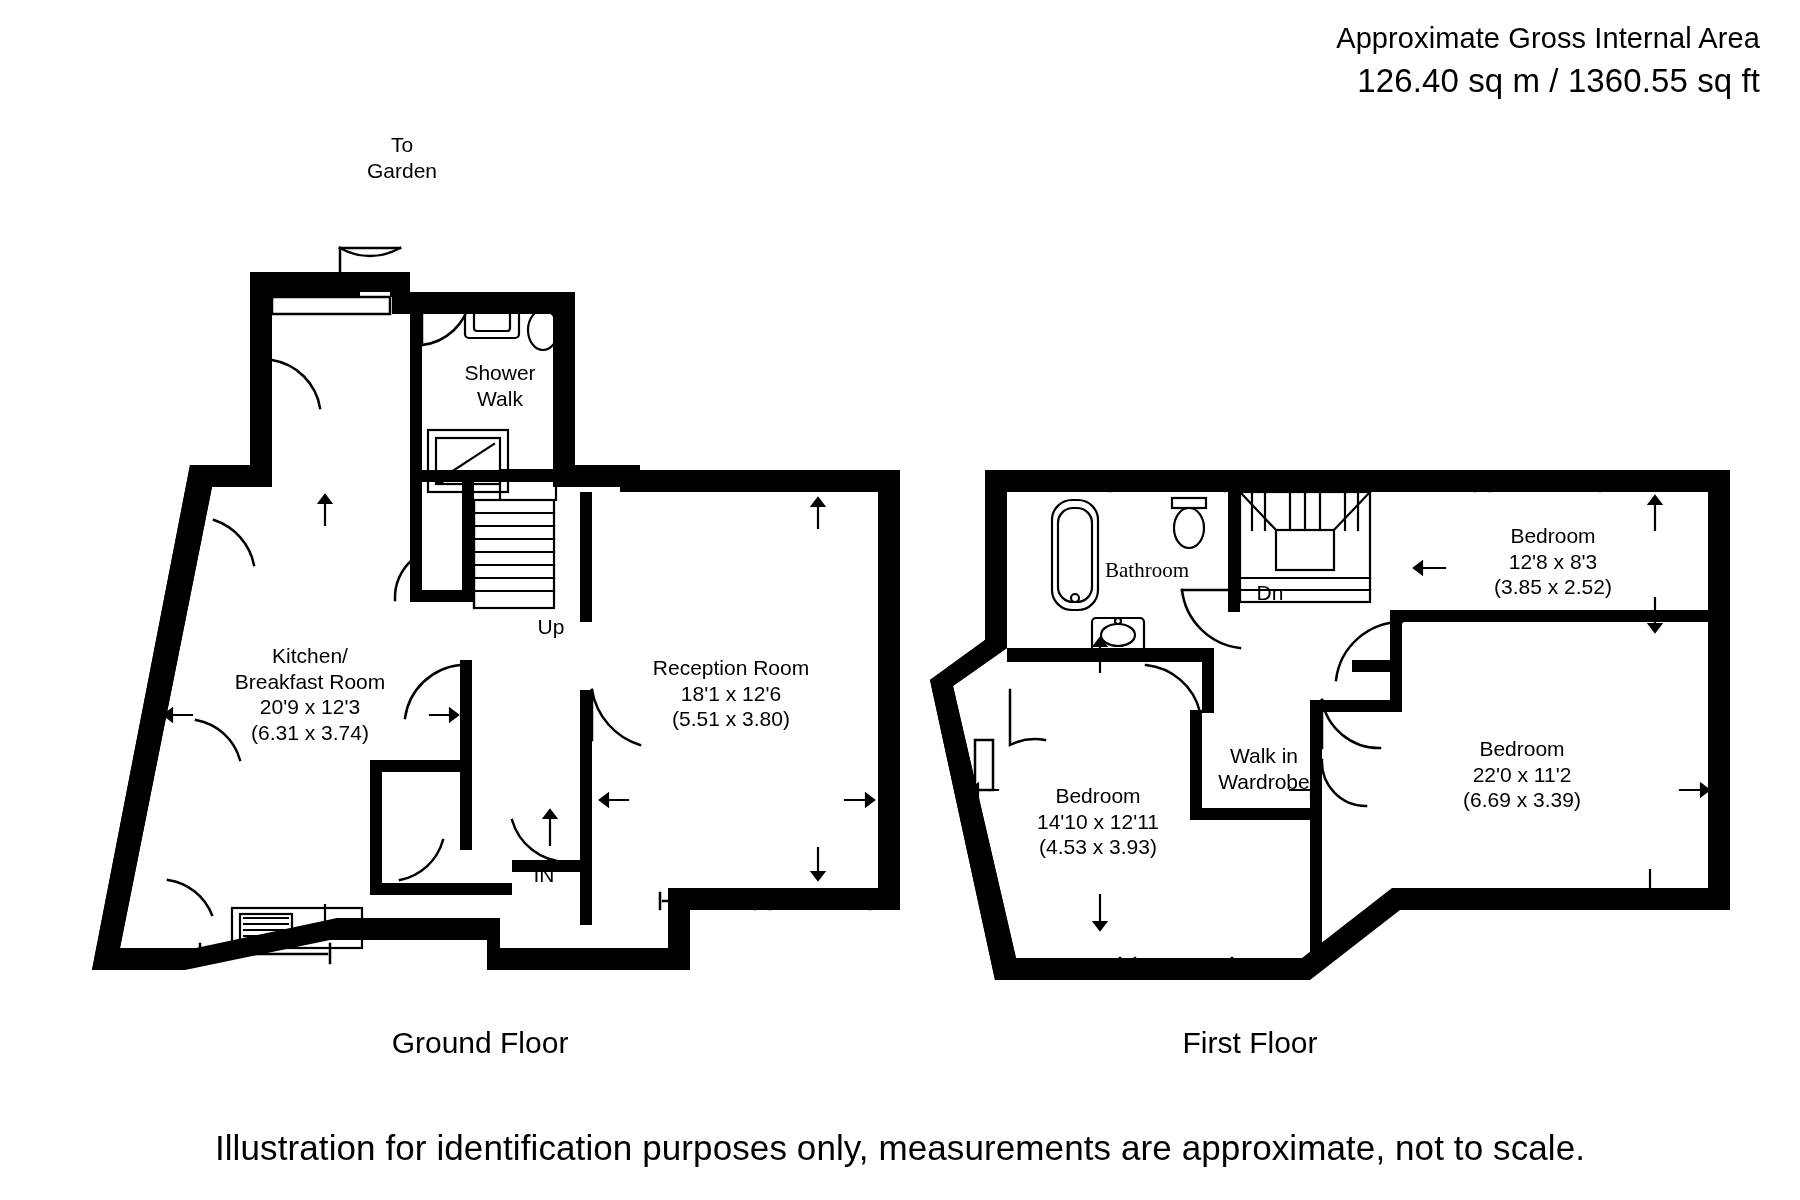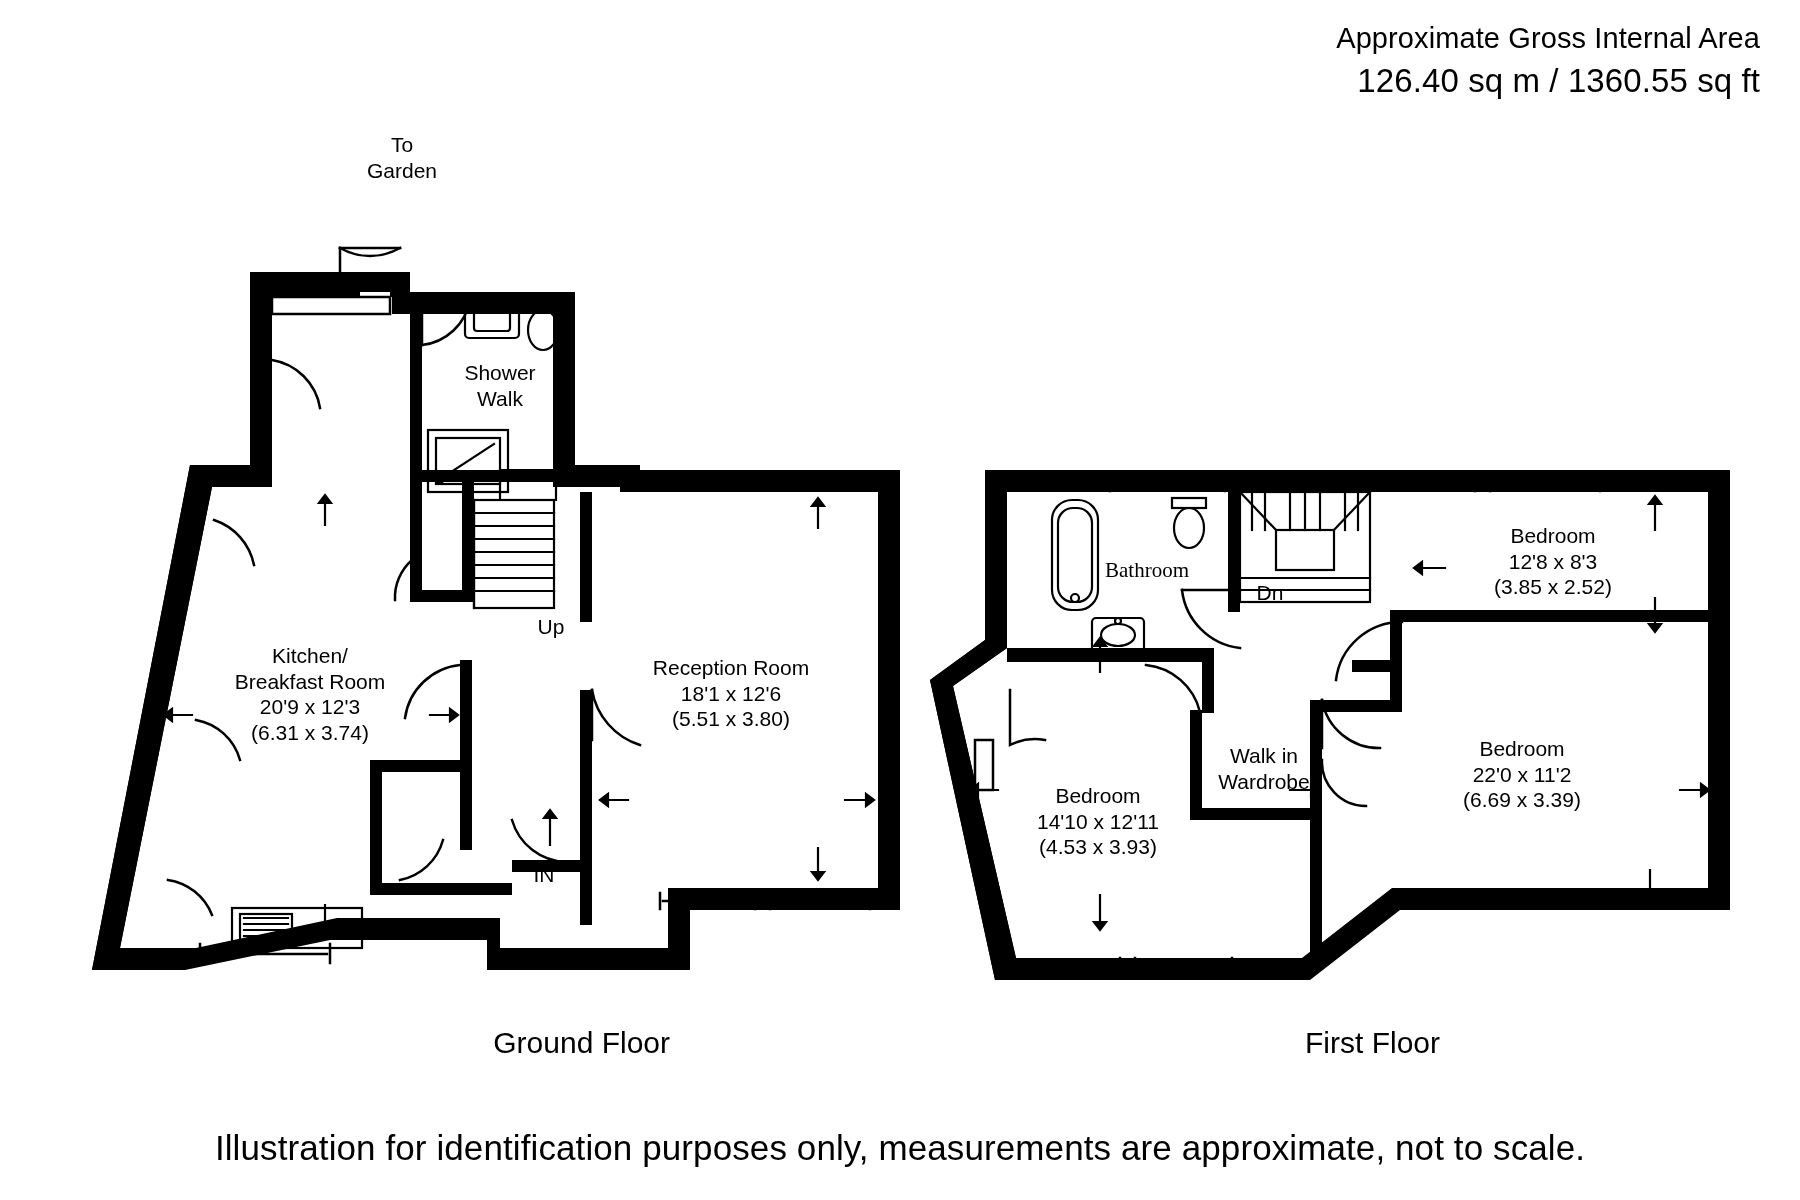--- a/index.html
+++ b/index.html
@@ -33,21 +33,21 @@
     letter-spacing: 0.1px;
   }
   .header .line2 {
     font-size: 33px;
     letter-spacing: 0.1px;
     text-align: right;
   }
   .floor-caption {
     position: absolute;
     font-size: 30px;
-    text-align: right;
+    text-align: center;
     white-space: nowrap;
   }
   #caption-ground { left: 290px; top: 1026px; width: 380px; }
   #caption-first  { left: 1060px; top: 1026px; width: 380px; }
 
   .footer-note {
     position: absolute;
     left: 0;
     top: 1128px;
     width: 1800px;

